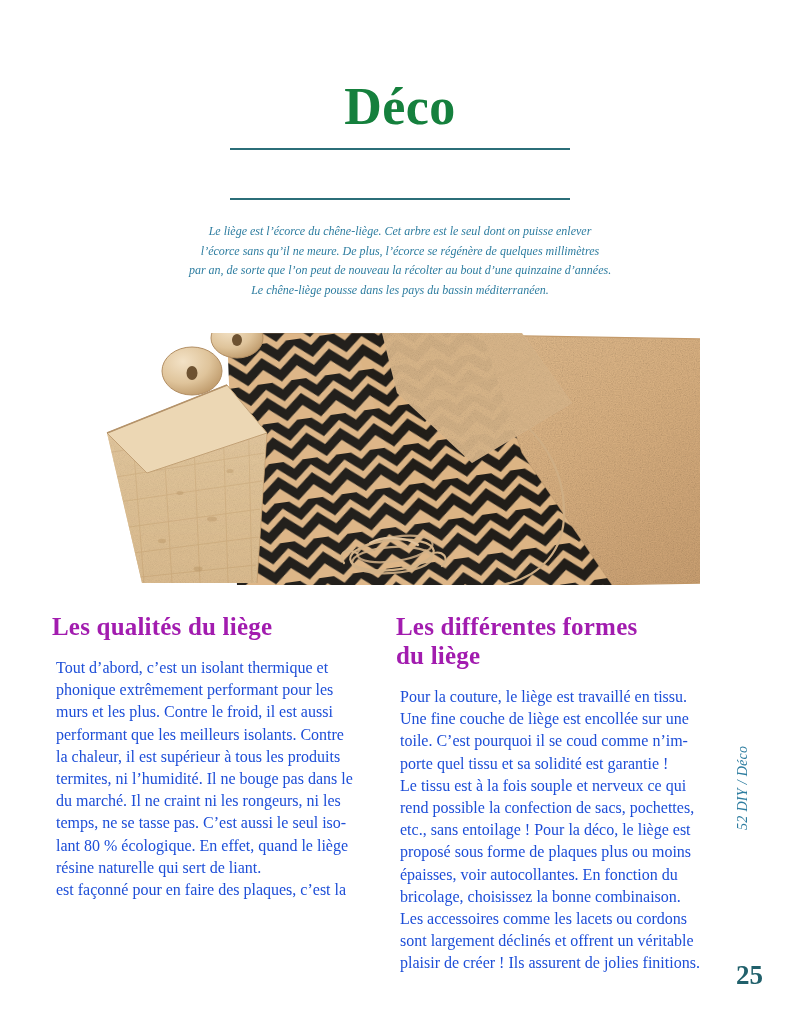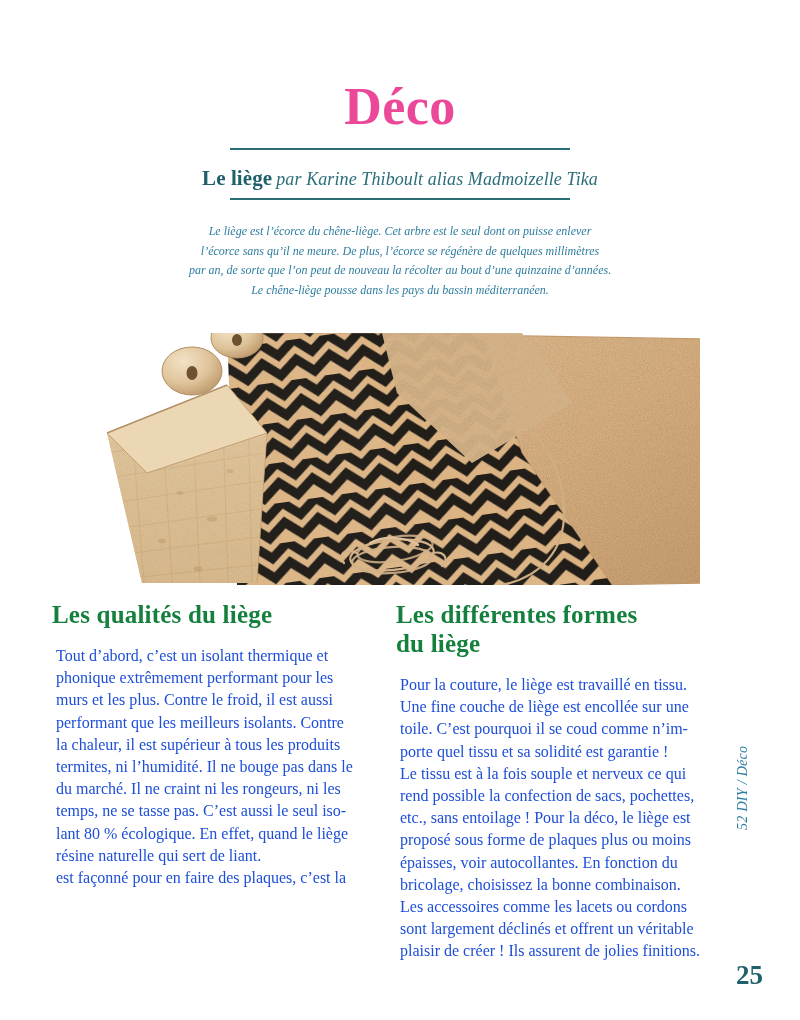--- a/index.html
+++ b/index.html
@@ -29,21 +29,21 @@
     left: 230px;
     top: 78px;
     width: 340px;
     text-align: center;
   }
   .masthead-title {
     font-family: "Liberation Serif", "DejaVu Serif", serif;
     font-weight: bold;
     font-size: 52px;
     line-height: 58px;
-    color: #ec4899;
+    color: #15803d;
     letter-spacing: 0.5px;
     margin: 0;
   }
   .rule {
     height: 2px;
     background: #2b6e78;
     width: 340px;
     margin: 12px auto 0 auto;
   }
 
@@ -108,22 +108,22 @@
     width: 325px;
   }
   .col-left  { left: 52px;  top: 600px; }
   .col-right { left: 396px; top: 600px; }
 
   .sec-head {
     font-family: "Liberation Serif", "DejaVu Serif", serif;
     font-weight: bold;
     font-size: 25px;
     line-height: 29px;
-    color: #15803d;
-    margin: 0 0 16px 0;
+    color: #a21caf;
+    margin: 12px 0 16px 0;
     letter-spacing: 0.2px;
   }
   .col-right .sec-head { margin-bottom: 16px; }
 
   .body-text {
     font-size: 16px;
     line-height: 22.2px;
     color: #1d4ed8;
     margin: 4px;
   }
@@ -154,23 +154,20 @@
 </head>
 <body>
 
 <div class="page">
 
   <div class="masthead">
     <h1 class="masthead-title">Déco</h1>
     <div class="rule"></div>
   </div>
 
-  <div class="byline">
-    <span class="byline-strong">Le liège</span><span> </span><span class="byline-italic">par Karine Thiboult alias Madmoizelle Tika</span>
-  </div>
   <div class="rule-lower"></div>
 
   <div class="intro">
     <div>Le liège est l’écorce du chêne-liège. Cet arbre est le seul dont on puisse enlever</div>
     <div>l’écorce sans qu’il ne meure. De plus, l’écorce se régénère de quelques millimètres</div>
     <div>par an, de sorte que l’on peut de nouveau la récolter au bout d’une quinzaine d’années.</div>
     <div>Le chêne-liège pousse dans les pays du bassin méditerranéen.</div>
   </div>
 
   <div class="photo">

